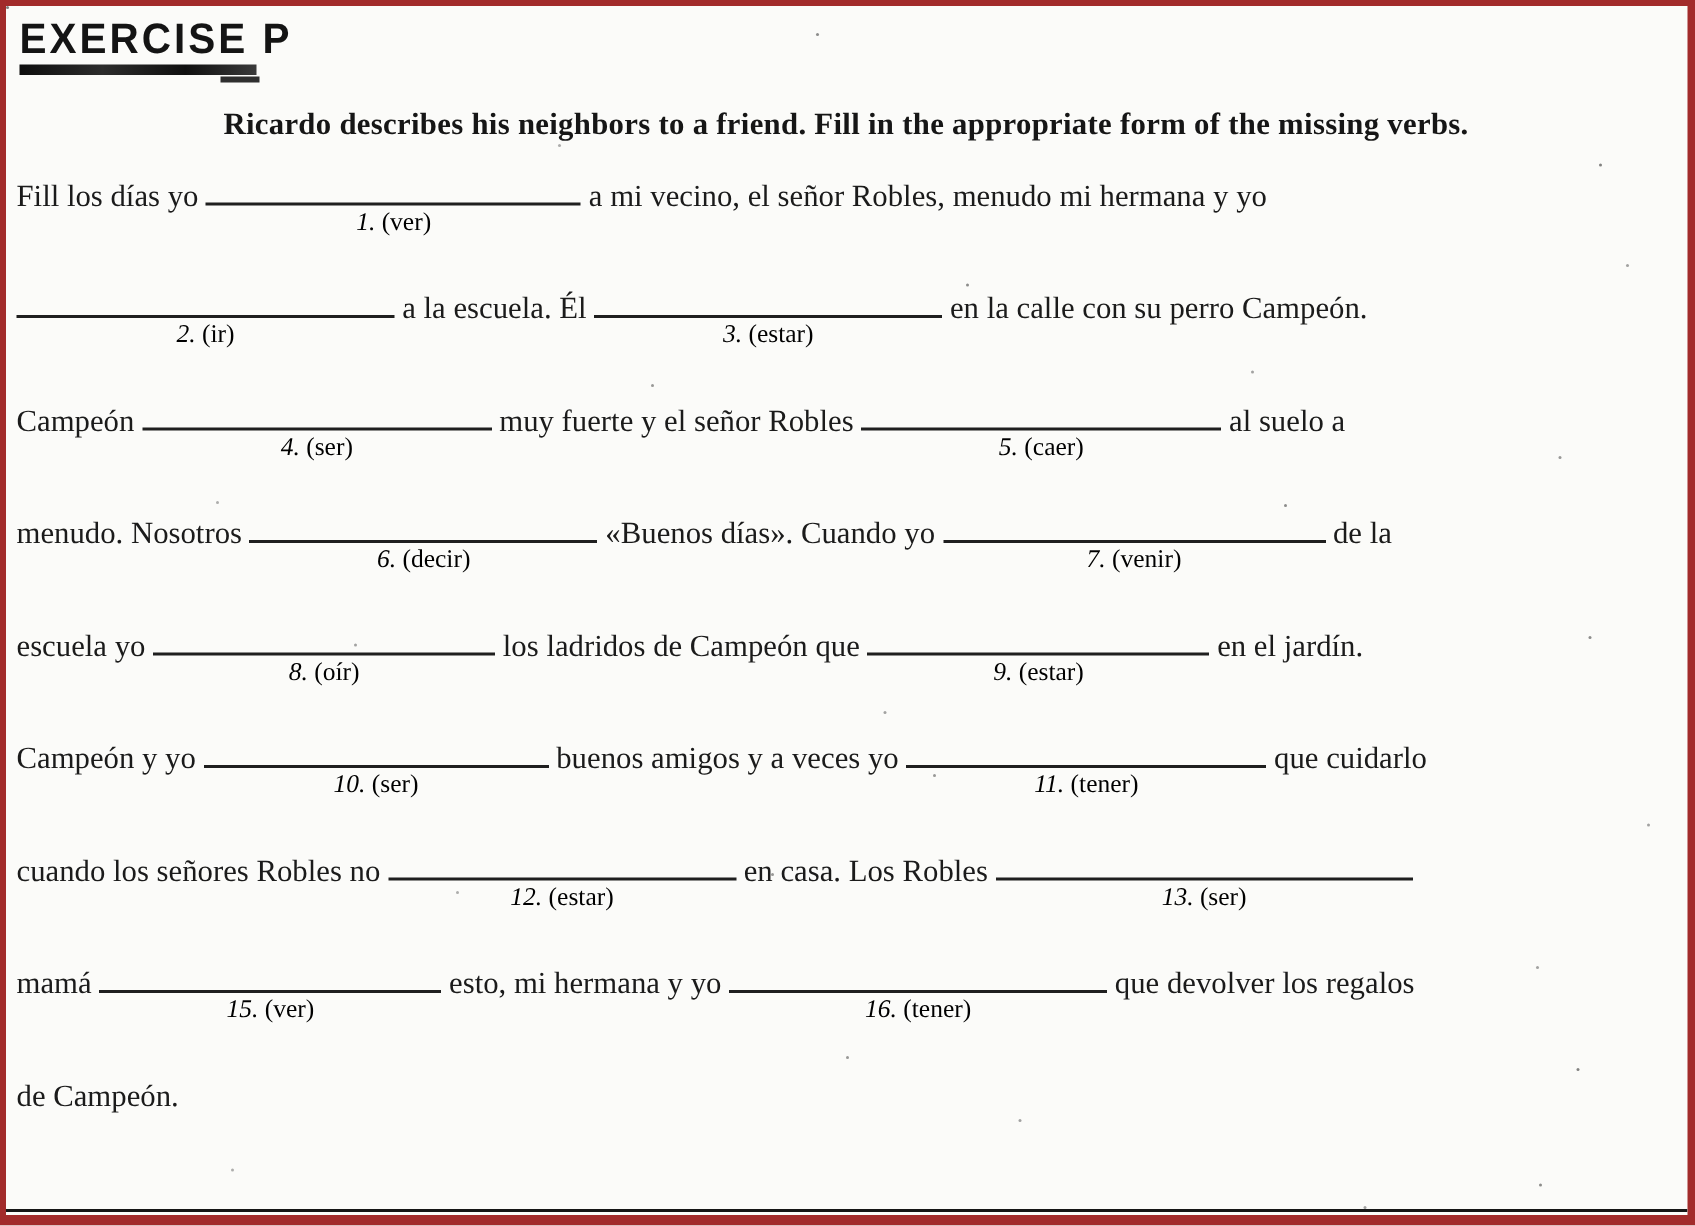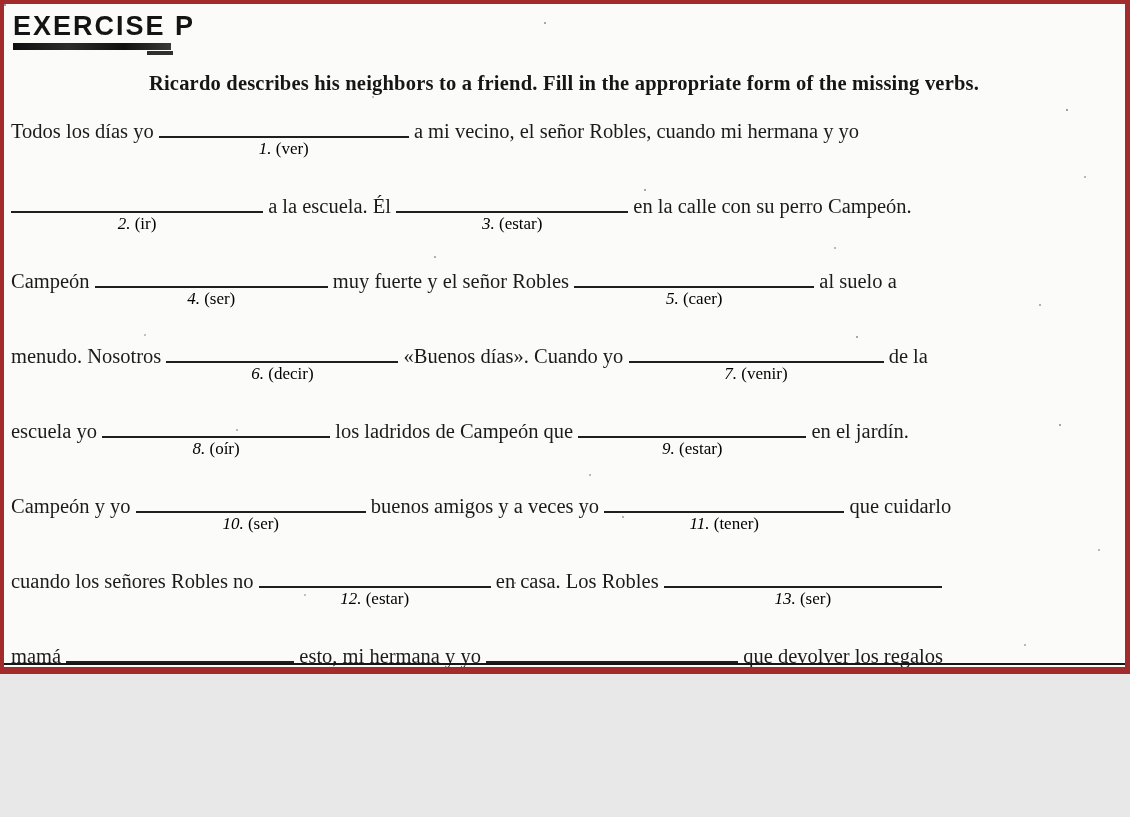--- a/index.html
+++ b/index.html
@@ -1,18 +1,18 @@
 <!DOCTYPE html>
 <html style="--accent: #a22b2b;"><head>
 <meta charset="utf-8">
 <style>
   html,body{margin:0;padding:0;background:#e8e8e8;}
   .frame{
     position:relative;
-    width:1130px;height:674px;
+    width:1130px;height:817px;
     box-sizing:border-box;
     background:#fbfbf9;
     border-top:4px solid var(--accent,#a22b2b);
     border-left:4px solid var(--accent,#a22b2b);
     border-right:5px solid var(--accent,#a22b2b);
     border-bottom:7px solid var(--accent,#a22b2b);
     overflow:hidden;
     font-family:"Liberation Serif", serif;
     color:#1b1b1b;
   }
@@ -100,21 +100,21 @@
 <div class="frame">
   <div class="speckles"></div>
   <div class="inner">
     <div class="title-wrap">
       <h1 class="ex-title">EXERCISE P</h1>
       <div class="title-underline"></div>
       <div class="title-underline-tail"></div>
     </div>
     <p class="instructions">Ricardo describes his neighbors to a friend. Fill in the appropriate form of the missing verbs.</p>
     <div id="lines">
-        <div class="line"><span class="seg-text">Todos los días yo </span><span class="blank" style="width: 250px;"><span class="blank-label"><span class="blank-num">1.</span> <span class="blank-verb">(ver)</span></span></span><span class="seg-text"> a mi vecino, el señor Robles, cuando mi hermana y yo</span></div>
+        <div class="line"><span class="seg-text">Fill los días yo </span><span class="blank" style="width: 250px;"><span class="blank-label"><span class="blank-num">1.</span> <span class="blank-verb">(ver)</span></span></span><span class="seg-text"> a mi vecino, el señor Robles, menudo mi hermana y yo</span></div>
         <div class="line"><span class="blank" style="width: 252px;"><span class="blank-label"><span class="blank-num">2.</span> <span class="blank-verb">(ir)</span></span></span><span class="seg-text"> a la escuela. Él </span><span class="blank" style="width: 232px;"><span class="blank-label"><span class="blank-num">3.</span> <span class="blank-verb">(estar)</span></span></span><span class="seg-text"> en la calle con su perro Campeón.</span></div>
         <div class="line"><span class="seg-text">Campeón </span><span class="blank" style="width: 233px;"><span class="blank-label"><span class="blank-num">4.</span> <span class="blank-verb">(ser)</span></span></span><span class="seg-text"> muy fuerte y el señor Robles </span><span class="blank" style="width: 240px;"><span class="blank-label"><span class="blank-num">5.</span> <span class="blank-verb">(caer)</span></span></span><span class="seg-text"> al suelo a</span></div>
         <div class="line"><span class="seg-text">menudo. Nosotros </span><span class="blank" style="width: 232px;"><span class="blank-label"><span class="blank-num">6.</span> <span class="blank-verb">(decir)</span></span></span><span class="seg-text"> «Buenos días». Cuando yo </span><span class="blank" style="width: 255px;"><span class="blank-label"><span class="blank-num">7.</span> <span class="blank-verb">(venir)</span></span></span><span class="seg-text"> de la</span></div>
         <div class="line"><span class="seg-text">escuela yo </span><span class="blank" style="width: 228px;"><span class="blank-label"><span class="blank-num">8.</span> <span class="blank-verb">(oír)</span></span></span><span class="seg-text"> los ladridos de Campeón que </span><span class="blank" style="width: 228px;"><span class="blank-label"><span class="blank-num">9.</span> <span class="blank-verb">(estar)</span></span></span><span class="seg-text"> en el jardín.</span></div>
         <div class="line"><span class="seg-text">Campeón y yo </span><span class="blank" style="width: 230px;"><span class="blank-label"><span class="blank-num">10.</span> <span class="blank-verb">(ser)</span></span></span><span class="seg-text"> buenos amigos y a veces yo </span><span class="blank" style="width: 240px;"><span class="blank-label"><span class="blank-num">11.</span> <span class="blank-verb">(tener)</span></span></span><span class="seg-text"> que cuidarlo</span></div>
         <div class="line"><span class="seg-text">cuando los señores Robles no </span><span class="blank" style="width: 232px;"><span class="blank-label"><span class="blank-num">12.</span> <span class="blank-verb">(estar)</span></span></span><span class="seg-text"> en casa. Los Robles </span><span class="blank" style="width: 278px;"><span class="blank-label"><span class="blank-num">13.</span> <span class="blank-verb">(ser)</span></span></span></div>
         <div class="line"><span class="seg-text">mamá </span><span class="blank" style="width: 228px;"><span class="blank-label"><span class="blank-num">15.</span> <span class="blank-verb">(ver)</span></span></span><span class="seg-text"> esto, mi hermana y yo </span><span class="blank" style="width: 252px;"><span class="blank-label"><span class="blank-num">16.</span> <span class="blank-verb">(tener)</span></span></span><span class="seg-text"> que devolver los regalos</span></div>
         <div class="line"><span class="seg-text">de Campeón.</span></div>
       </div>
   </div>

